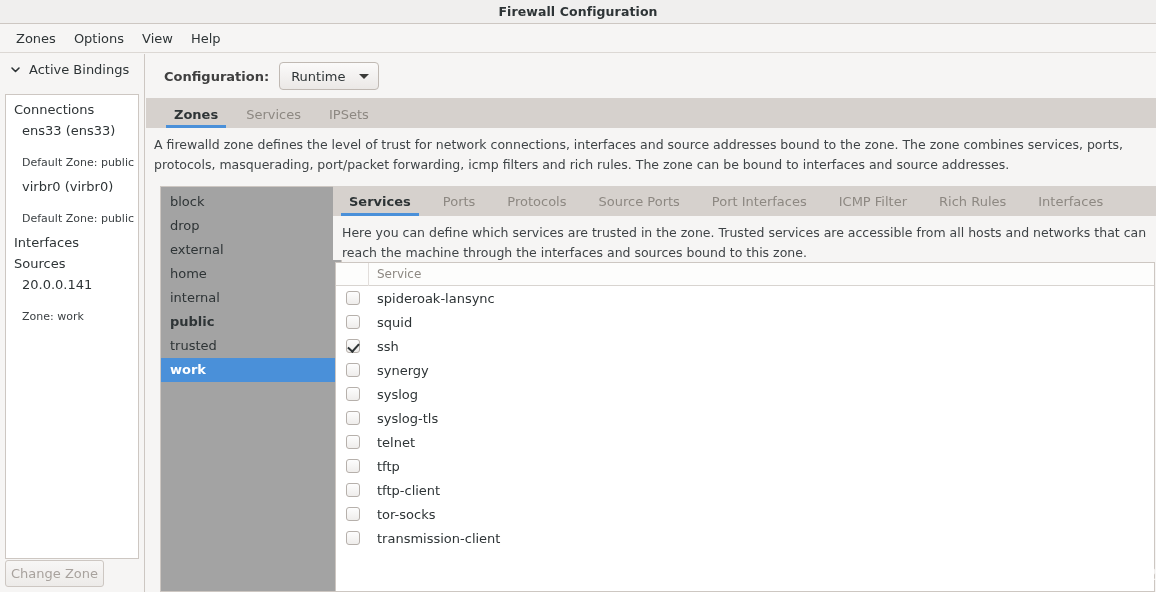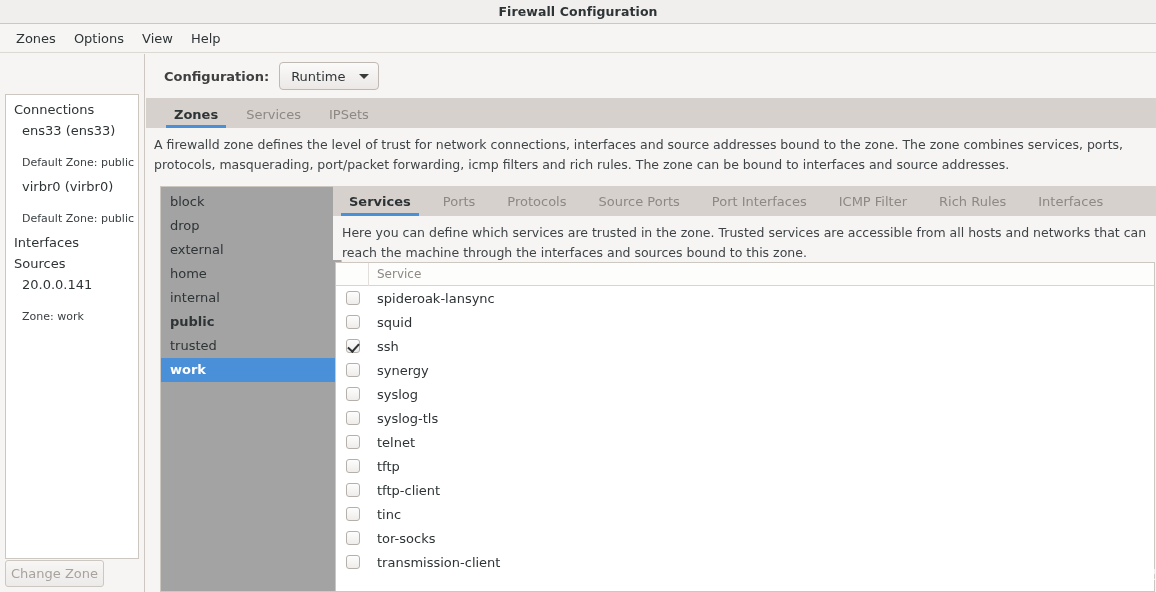--- a/index.html
+++ b/index.html
@@ -364,20 +364,28 @@
 
   <div class="menubar">
     <div class="menu-item">Zones</div>
     <div class="menu-item">Options</div>
     <div class="menu-item">View</div>
     <div class="menu-item">Help</div>
   </div>
 
   <div class="left-panel">
 
+    <div class="bindings-header">
+      <span class="chevron">
+        <svg width="11" height="11" viewBox="0 0 11 11">
+          <path d="M2 4 L5.5 7.5 L9 4" fill="none" stroke="#2e3436" stroke-width="1.6" stroke-linecap="round" stroke-linejoin="round"></path>
+        </svg>
+      </span>
+      <span class="bindings-label">Active Bindings</span>
+    </div>
 
     <div class="bindings-list">
 
       <div class="group-title">Connections</div>
       <div class="binding-entry">
         <div class="binding-name">ens33 (ens33)</div>
         <div class="binding-sub">Default Zone: public</div>
       </div>
       <div class="binding-entry">
         <div class="binding-name">virbr0 (virbr0)</div>
@@ -502,26 +510,20 @@
         <div class="svc-row">
           <div class="cell-check">
               <span class="chk"></span>
             </div>
           <div class="cell-name">tftp-client</div>
         </div>
         <div class="svc-row">
           <div class="cell-check">
               <span class="chk"></span>
             </div>
-          <div class="cell-name">tinc</div>
-        </div>
-        <div class="svc-row">
-          <div class="cell-check">
-              <span class="chk"></span>
-            </div>
           <div class="cell-name">tor-socks</div>
         </div>
         <div class="svc-row">
           <div class="cell-check">
               <span class="chk"></span>
             </div>
           <div class="cell-name">transmission-client</div>
         </div>
       </div>
 

